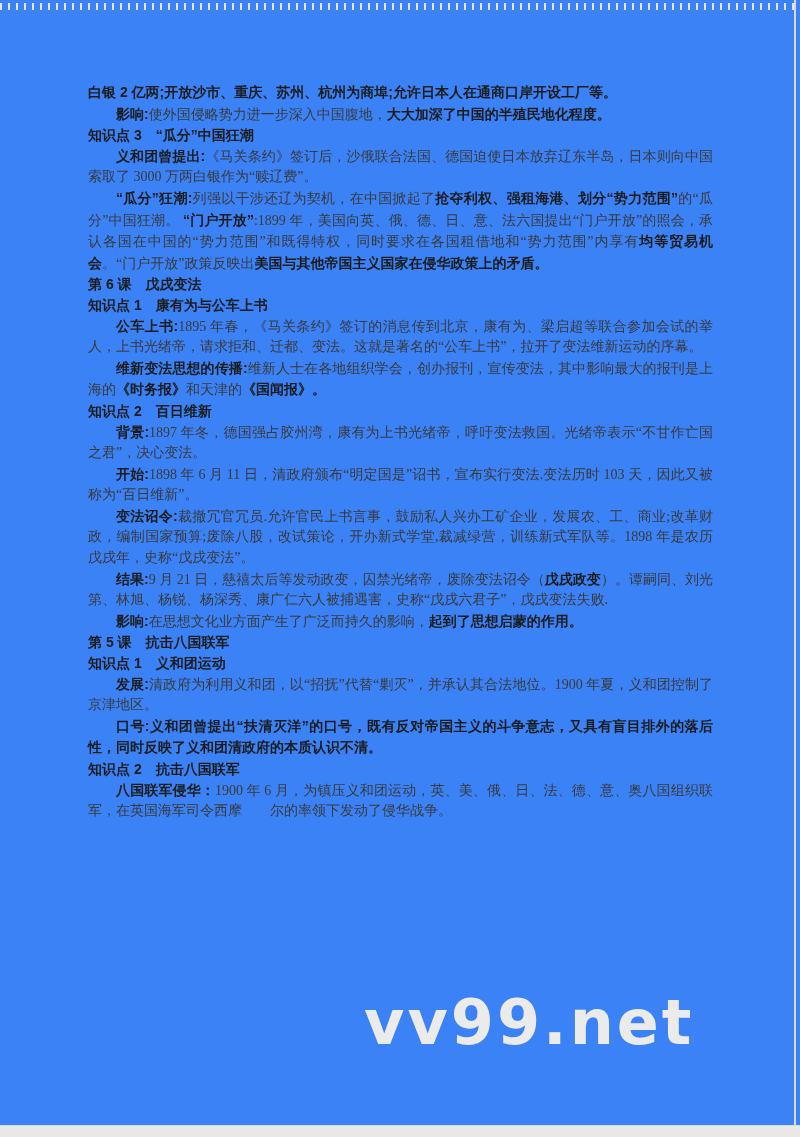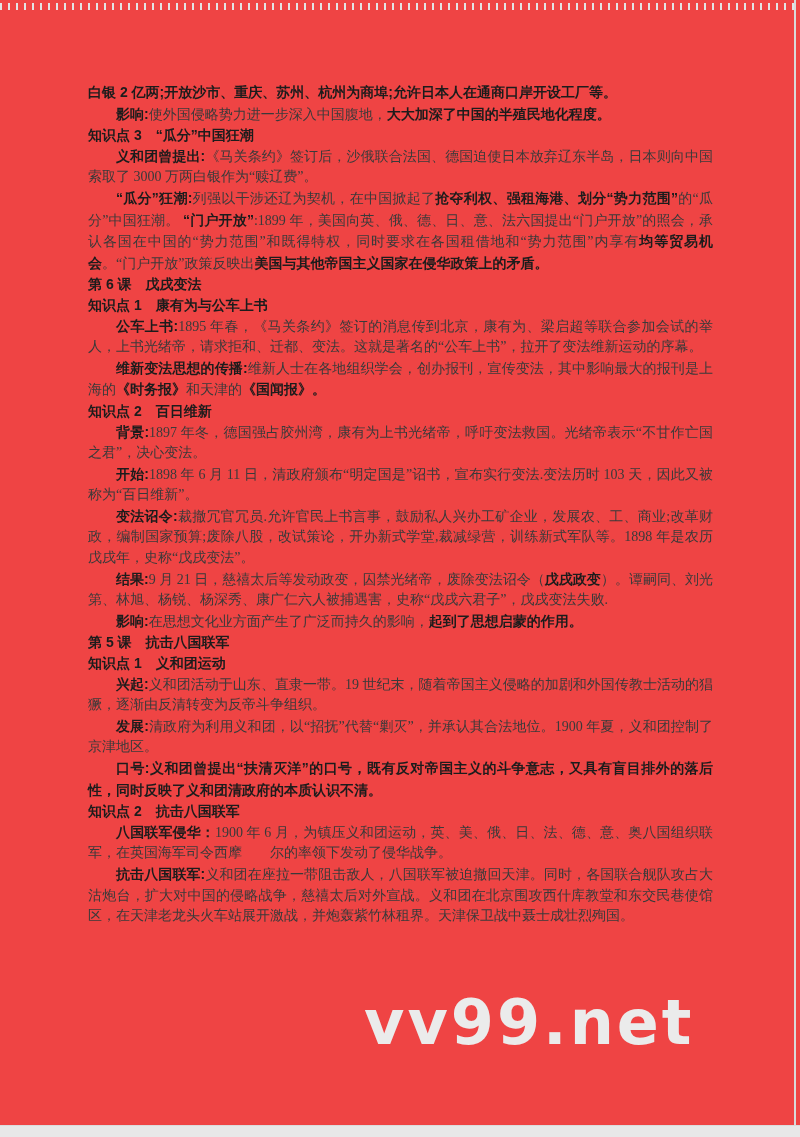--- a/index.html
+++ b/index.html
@@ -7,21 +7,21 @@
     padding: 0;
     width: 800px;
     height: 1137px;
     background: #ffffff;
     overflow: hidden;
   }
   .page {
     position: relative;
     width: 800px;
     height: 1137px;
-    background: #ef4444;
+    background: #3b82f6;
     overflow: hidden;
   }
   
   .perforation-edge {
     position: absolute;
     left: 0; top: 3px;
     width: 100%; height: 7px;
     background: repeating-linear-gradient(90deg,
       #e3e3e3 0px, #e3e3e3 2px,
       transparent 2px, transparent 8px);
@@ -106,23 +106,21 @@
       <p class="para"><span class="b">公车上书:</span><span class="r">1895 年春，《马关条约》签订的消息传到北京，康有为、梁启超等联合参加会试的举人，上书光绪帝，请求拒和、迁都、变法。这就是著名的“公车上书”，拉开了变法维新运动的序幕。</span></p>
       <p class="para"><span class="b">维新变法思想的传播:</span><span class="r">维新人士在各地组织学会，创办报刊，宣传变法，其中影响最大的报刊是上海的</span><span class="b">《时务报》</span><span class="r">和天津的</span><span class="b">《国闻报》。</span></p>
       <div class="heading">知识点 2　百日维新</div>
       <p class="para"><span class="b">背景:</span><span class="r">1897 年冬，德国强占胶州湾，康有为上书光绪帝，呼吁变法救国。光绪帝表示“不甘作亡国之君”，决心变法。</span></p>
       <p class="para"><span class="b">开始:</span><span class="r">1898 年 6 月 11 日，清政府颁布“明定国是”诏书，宣布实行变法.变法历时 103 天，因此又被称为“百日维新”。</span></p>
       <p class="para"><span class="b">变法诏令:</span><span class="r">裁撤冗官冗员.允许官民上书言事，鼓励私人兴办工矿企业，发展农、工、商业;改革财政，编制国家预算;废除八股，改试策论，开办新式学堂,裁减绿营，训练新式军队等。1898 年是农历戊戌年，史称“戊戌变法”。</span></p>
       <p class="para"><span class="b">结果:</span><span class="r">9 月 21 日，慈禧太后等发动政变，囚禁光绪帝，废除变法诏令（</span><span class="b">戊戌政变</span><span class="r">）。谭嗣同、刘光第、林旭、杨锐、杨深秀、康广仁六人被捕遇害，史称“戊戌六君子”，戊戌变法失败.</span></p>
       <p class="para"><span class="b">影响:</span><span class="r">在思想文化业方面产生了广泛而持久的影响，</span><span class="b">起到了思想启蒙的作用。</span></p>
       <div class="heading">第 5 课　抗击八国联军</div>
       <div class="heading">知识点 1　义和团运动</div>
-      <p class="para"><span class="b">兴起:</span><span class="r">义和团活动于山东、直隶一带。19 世纪末，随着帝国主义侵略的加剧和外国传教士活动的猖獗，逐渐由反清转变为反帝斗争组织。</span></p>
       <p class="para"><span class="b">发展:</span><span class="r">清政府为利用义和团，以“招抚”代替“剿灭”，并承认其合法地位。1900 年夏，义和团控制了京津地区。</span></p>
       <p class="para"><span class="b">口号:</span><span class="b">义和团曾提出“扶清灭洋”的口号，既有反对帝国主义的斗争意志，又具有盲目排外的落后性，同时反映了义和团清政府的本质认识不清。</span></p>
       <div class="heading">知识点 2　抗击八国联军</div>
       <p class="para"><span class="b">八国联军侵华：</span><span class="r">1900 年 6 月，为镇压义和团运动，英、美、俄、日、法、德、意、奥八国组织联军，在英国海军司令西摩　　尔的率领下发动了侵华战争。</span></p>
-      <p class="para"><span class="b">抗击八国联军:</span><span class="r">义和团在座拉一带阻击敌人，八国联军被迫撤回天津。同时，各国联合舰队攻占大沽炮台，扩大对中国的侵略战争，慈禧太后对外宣战。义和团在北京围攻西什库教堂和东交民巷使馆区，在天津老龙头火车站展开激战，并炮轰紫竹林租界。天津保卫战中聂士成壮烈殉国。</span></p>
     </main>
   <div class="watermark">vv99.net</div>
   <div class="right-edge"></div>
   <div class="bottom-edge"></div>
 </div>
 
 </body></html>

